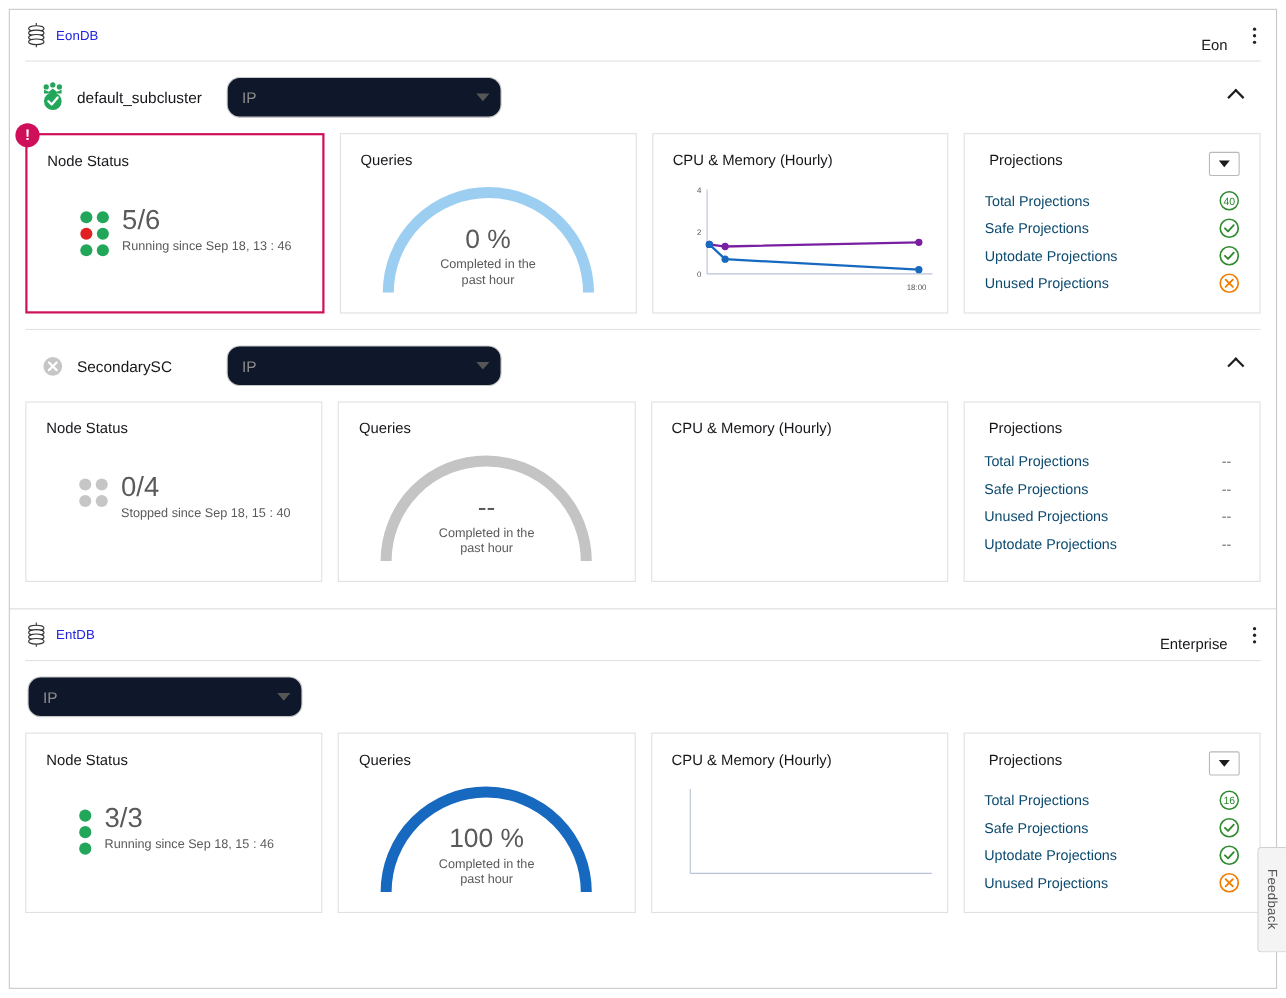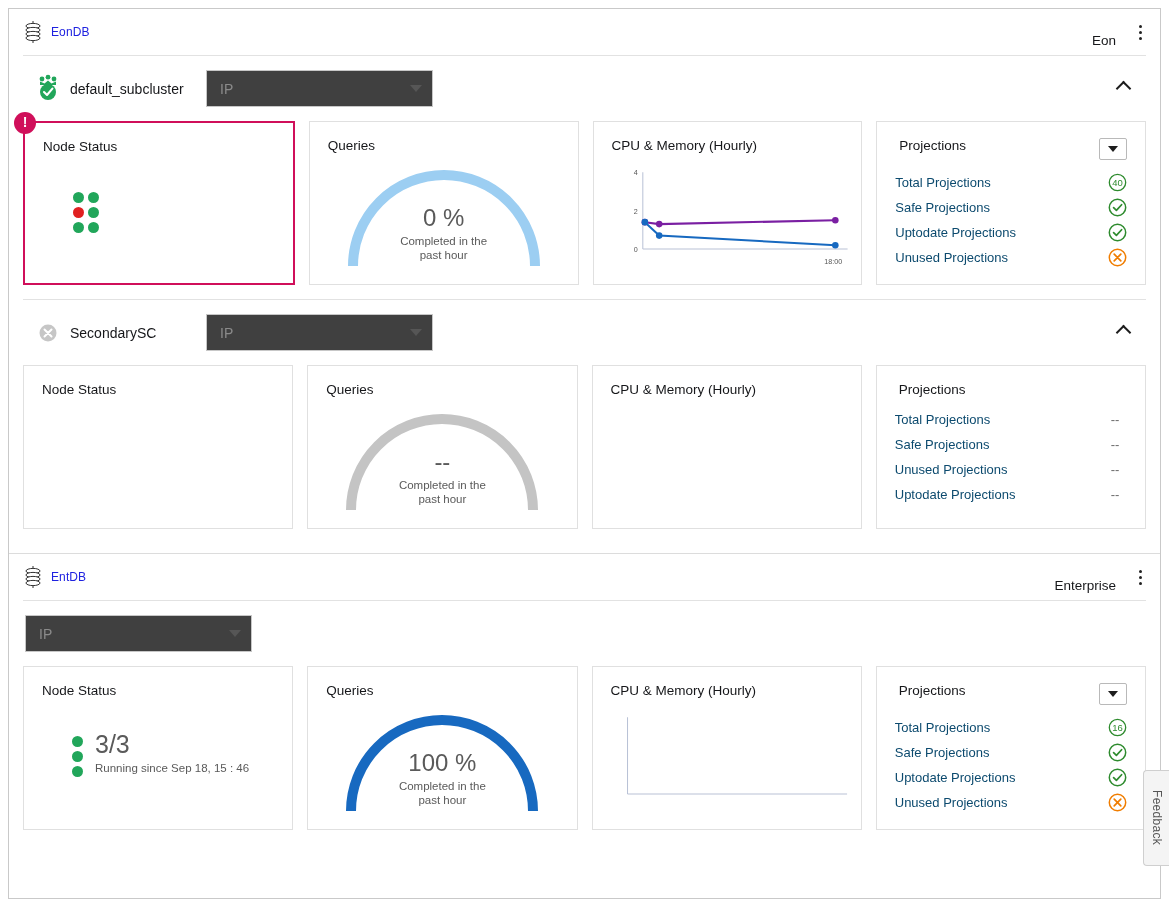--- a/index.html
+++ b/index.html
@@ -53,23 +53,23 @@
     display:flex; align-items:center;
     padding: 14px 0 10px 0;
     position: relative;
   }
   .sc-status-icon { width: 26px; height: 30px; flex:0 0 26px; margin-left: 12px; }
   .sc-name {
     font-size: 14px; color:#16171a;
     margin-left: 9px; width: 136px;
   }
   .select {
-    width: 227px; height: 37px;
-    border: 1px solid #c7c7c7; border-radius: 0;
-    background:#404040;
+    width: 250px; height: 37px;
+    border: 1px solid #c7c7c7; border-radius: 12px;
+    background:#0f172a;
     display:flex; align-items:center;
     padding: 0 10px 0 13px;
     cursor: pointer;
   }
   .select .val { font-size:14px; color:#8b8b8b; flex:1 1 auto; }
   .caret {
     width:0;height:0;
     border-left:6px solid transparent; border-right:6px solid transparent;
     border-top:7px solid #565656;
   }
@@ -225,20 +225,24 @@
               <div class="card-title">Node Status</div>
               <div class="node-body">
                 <div class="dots c2">
                   <span class="dot" style="background: rgb(33, 166, 90);"></span>
                   <span class="dot" style="background: rgb(33, 166, 90);"></span>
                   <span class="dot" style="background: rgb(224, 32, 32);"></span>
                   <span class="dot" style="background: rgb(33, 166, 90);"></span>
                   <span class="dot" style="background: rgb(33, 166, 90);"></span>
                   <span class="dot" style="background: rgb(33, 166, 90);"></span>
                 </div>
+                <div class="node-text">
+                  <div class="node-count">5/6</div>
+                  <div class="node-since">Running since Sep 18, 13 : 46</div>
+                </div>
               </div>
             </div>
             <div class="card">
               <div class="card-title">Queries</div>
               <div class="gauge-wrap">
                 <div class="gauge">
                   <svg width="200" height="104" viewBox="0 0 200 104">
                     <path d="M 9 100 A 91 91 0 0 1 191 100" fill="none" stroke="#9ccef2" stroke-width="10"></path>
                   </svg>
                   <div class="gauge-label">
@@ -318,20 +322,32 @@
               <span class="val">IP</span>
               <span class="caret"></span>
             </div>
             <div class="collapse-btn">
               <span class="chev-up"></span>
             </div>
           </div>
           <div class="cards">
             <div class="card">
               <div class="card-title">Node Status</div>
+              <div class="node-body">
+                <div class="dots c2">
+                  <span class="dot" style="background: rgb(198, 198, 198);"></span>
+                  <span class="dot" style="background: rgb(198, 198, 198);"></span>
+                  <span class="dot" style="background: rgb(198, 198, 198);"></span>
+                  <span class="dot" style="background: rgb(198, 198, 198);"></span>
+                </div>
+                <div class="node-text">
+                  <div class="node-count">0/4</div>
+                  <div class="node-since">Stopped since Sep 18, 15 : 40</div>
+                </div>
+              </div>
             </div>
             <div class="card">
               <div class="card-title">Queries</div>
               <div class="gauge-wrap">
                 <div class="gauge">
                   <svg width="200" height="104" viewBox="0 0 200 104">
                     <path d="M 9 100 A 91 91 0 0 1 191 100" fill="none" stroke="#c4c4c4" stroke-width="10"></path>
                   </svg>
                   <div class="gauge-label">
                     <div class="gauge-pct">--</div>

